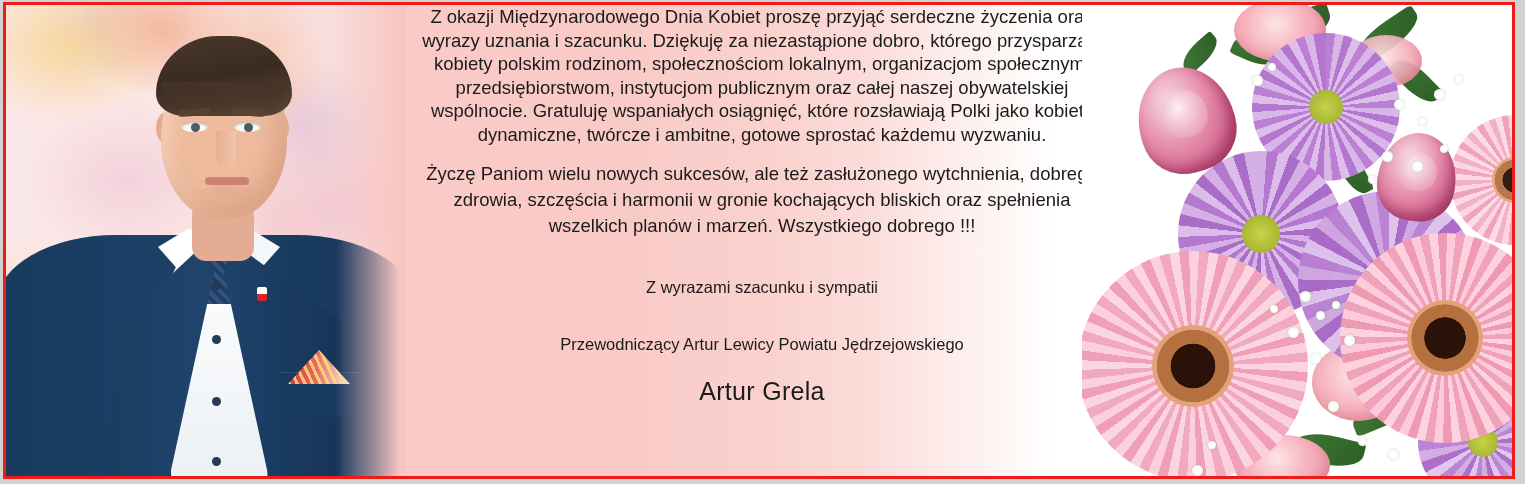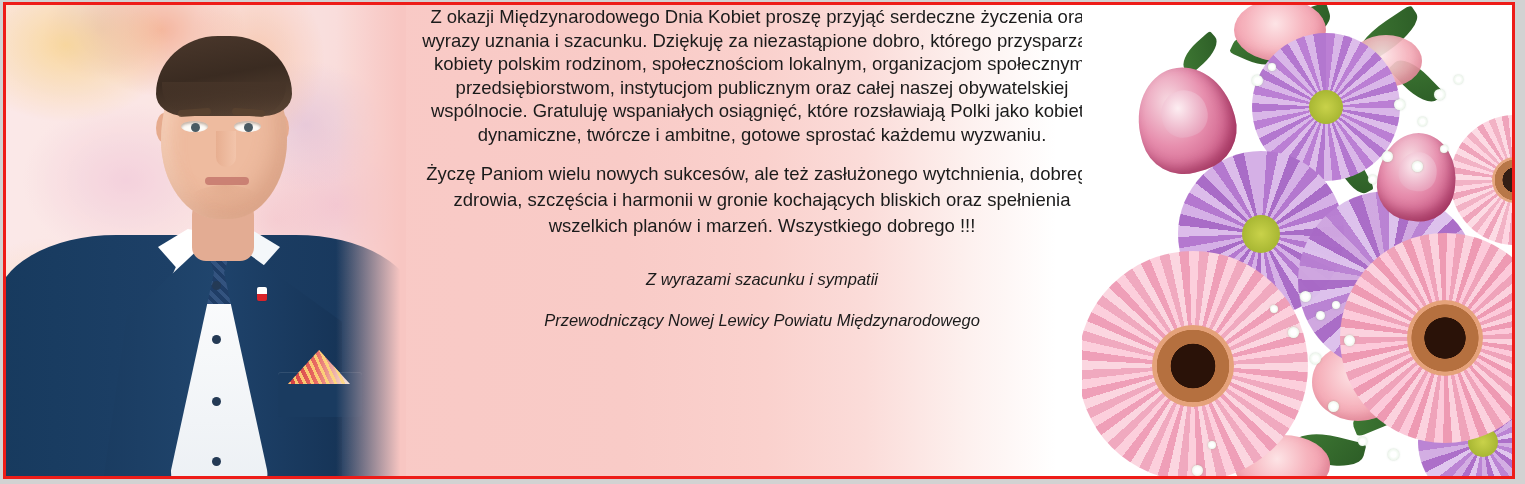--- a/index.html
+++ b/index.html
@@ -159,21 +159,21 @@
   #title{
     margin:14px 0 10px;
     font-size:30px;font-weight:bold;font-style:italic;
     color:#e8191c;letter-spacing:.2px;
   }
   .para{
     font-size:18.5px;line-height:23.5px;
     margin:0 0 13px;max-width:690px;
   }
   .para.p2{margin-top:2px;margin-bottom:20px;line-height:26px;}
-  .sign{font-size:16.5px;line-height:25px;margin:8px;font-style:italic;}
+  .sign{font-size:16.5px;line-height:25px;margin:16px;}
   .sign.name{font-size:25px;margin-top:6px;letter-spacing:.3px;}
 </style>
 </head>
 <body>
 
 <div id="card">
   <div id="frame">
 
     <div id="wash"></div>
 
@@ -211,21 +211,22 @@
         <div class="mouth"></div>
         <div class="chin"></div>
       </div>
       <div class="portrait-fade"></div>
     </div>
 
     <div id="message">
       <p class="para p1">Z okazji Międzynarodowego Dnia Kobiet proszę przyjąć serdeczne życzenia oraz wyrazy uznania i szacunku. Dziękuję za niezastąpione dobro, którego przysparzają kobiety polskim rodzinom, społecznościom lokalnym, organizacjom społecznym, przedsiębiorstwom, instytucjom publicznym oraz całej naszej obywatelskiej wspólnocie. Gratuluję wspaniałych osiągnięć, które rozsławiają Polki jako kobiety dynamiczne, twórcze i ambitne, gotowe sprostać każdemu wyzwaniu.</p>
       <p class="para p2">Życzę Paniom wielu nowych sukcesów, ale też zasłużonego wytchnienia, dobrego zdrowia, szczęścia i harmonii w gronie  kochających bliskich oraz spełnienia wszelkich planów i marzeń.  Wszystkiego dobrego !!!</p>
       <p class="sign">Z wyrazami szacunku i sympatii</p>
-      <p class="sign">Przewodniczący Nowej Lewicy Powiatu Międzynarodowego</p>
+      <p class="sign">Przewodniczący Artur Lewicy Powiatu Jędrzejowskiego</p>
+      <p class="sign name">Artur Grela</p>
     </div>
 
     <div id="bouquet">
 
       <div class="leaf" style="left:188px;top:6px;width:62px;height:30px;transform:rotate(-18deg);"></div>
       <div class="leaf" style="left:150px;top:34px;width:48px;height:24px;transform:rotate(24deg);"></div>
       <div class="leaf" style="left:268px;top:18px;width:74px;height:26px;transform:rotate(-34deg);"></div>
       <div class="leaf" style="left:306px;top:64px;width:56px;height:24px;transform:rotate(46deg);"></div>
       <div class="leaf" style="left:96px;top:38px;width:44px;height:20px;transform:rotate(-42deg);"></div>
       <div class="leaf" style="left:240px;top:152px;width:58px;height:22px;transform:rotate(62deg);"></div>

